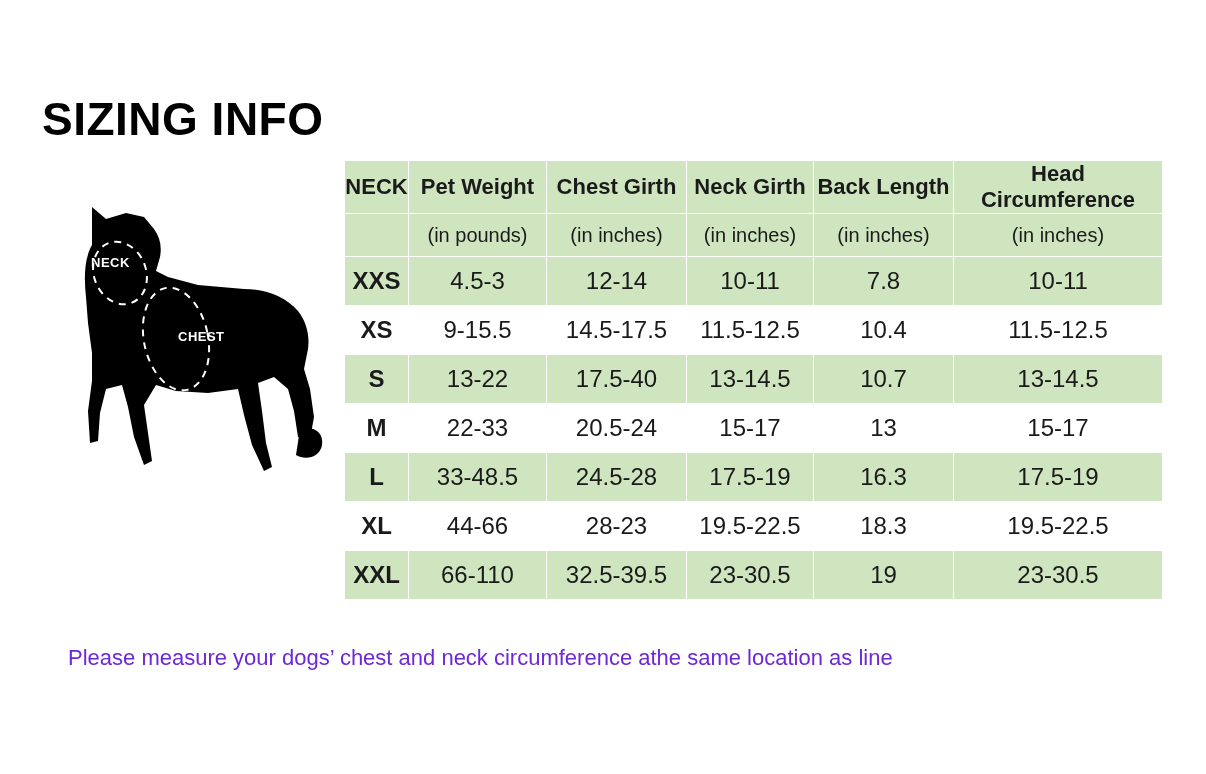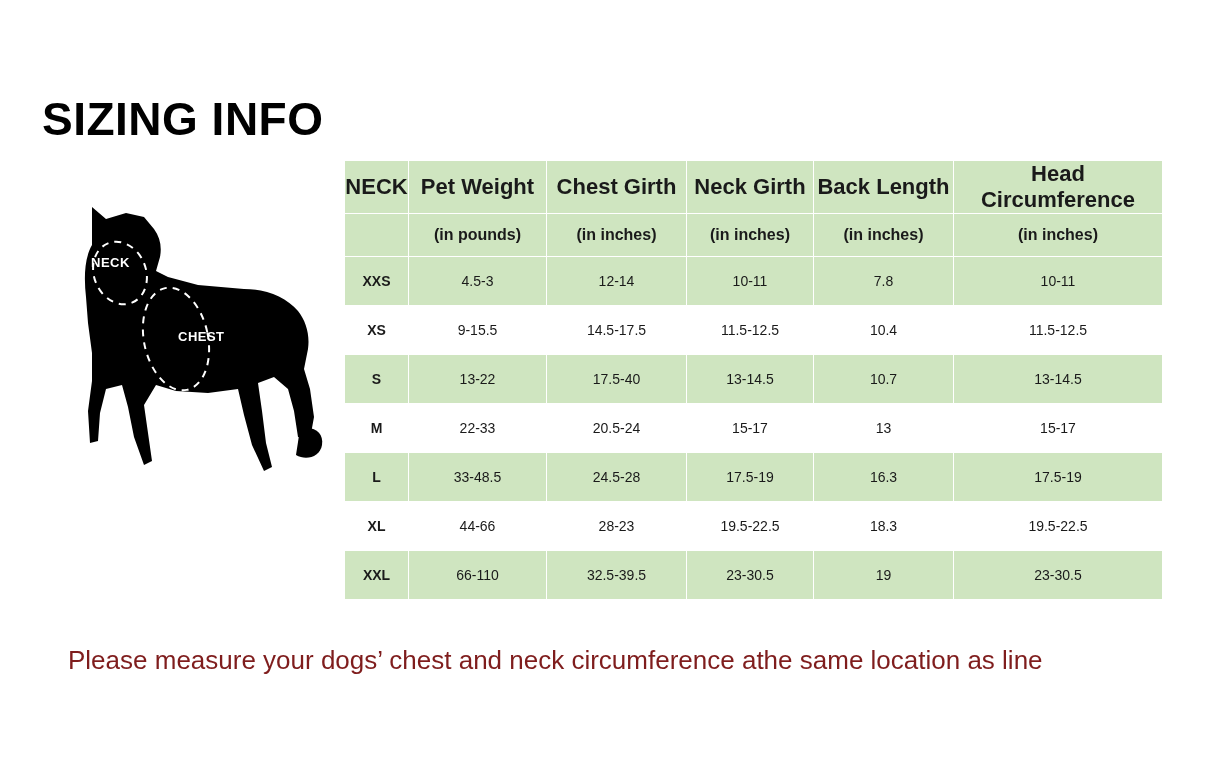--- a/index.html
+++ b/index.html
@@ -60,42 +60,42 @@
     left: 344px;
     top: 160px;
     width: 818px;
     border-collapse: collapse;
     table-layout: fixed;
   }
   .size-table td, .size-table th {
     border: 1px solid #ffffff;
     text-align: center;
     vertical-align: middle;
-    font-size: 14px;
+    font-size: 24px;
     font-weight: normal;
     padding: 0;
     height: 48px;
     color: #1a1a1a;
   }
   .size-table .col-size    { width: 64px; }
   .size-table .col-weight  { width: 138px; }
   .size-table .col-chest   { width: 140px; }
   .size-table .col-neck    { width: 127px; }
   .size-table .col-back    { width: 140px; }
   .size-table .col-head    { width: 209px; }
 
   .size-table thead td {
     background: #cfe5c0;
     font-weight: bold;
     font-size: 22px;
     height: 42px;
   }
   .size-table thead tr.units td {
-    font-weight: bold;
-    font-size: 16px;
+    font-weight: normal;
+    font-size: 20px;
     height: 42px;
   }
   .size-table thead td.hdr-size-blank {
     background: #cfe5c0;
   }
   .size-table tbody tr.shade td {
     background: #cfe5c0;
   }
   .size-table tbody tr.plain td {
     background: #ffffff;
@@ -107,22 +107,22 @@
   .size-table tbody tr.shade td.size-cell {
     background: #cfe5c0;
   }
 
   
   .footnote {
     position: absolute;
     left: 68px;
     top: 645px;
     width: 1100px;
-    font-size: 26px;
-    color: #7f1d1d;
+    font-size: 22px;
+    color: #6d28d9;
     white-space: nowrap;
   }
 </style>
 </head>
 <body>
 
 <div class="page">
 
   <div class="title">SIZING INFO</div>
 

